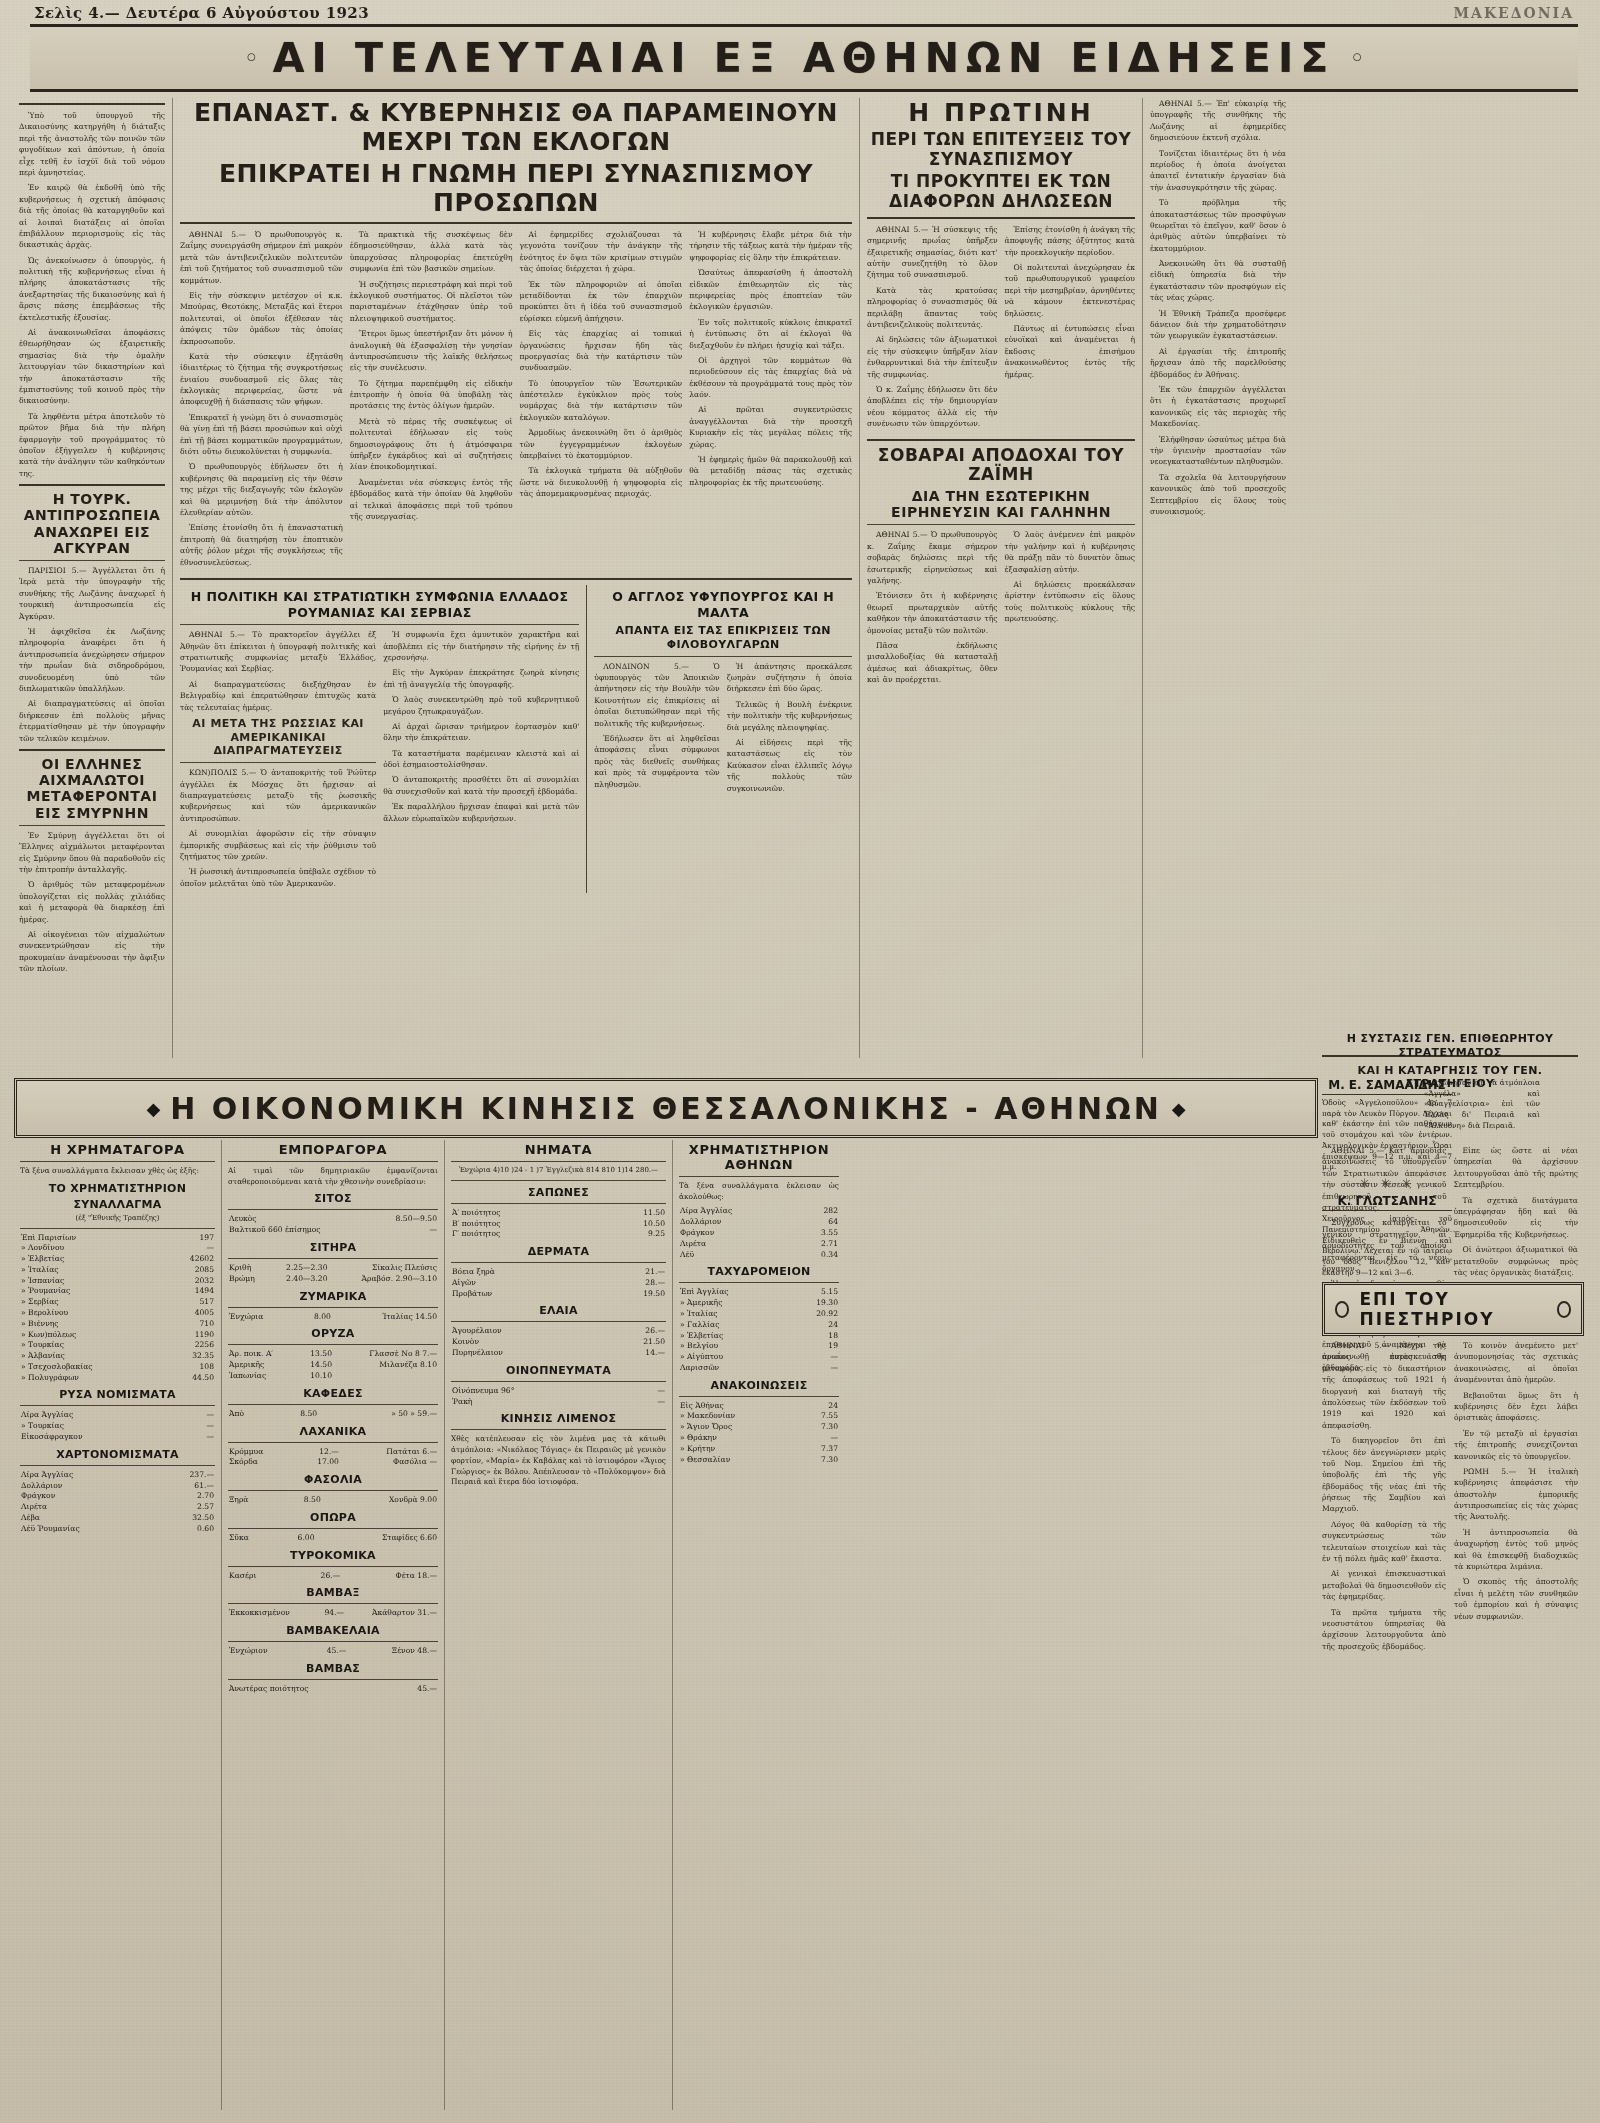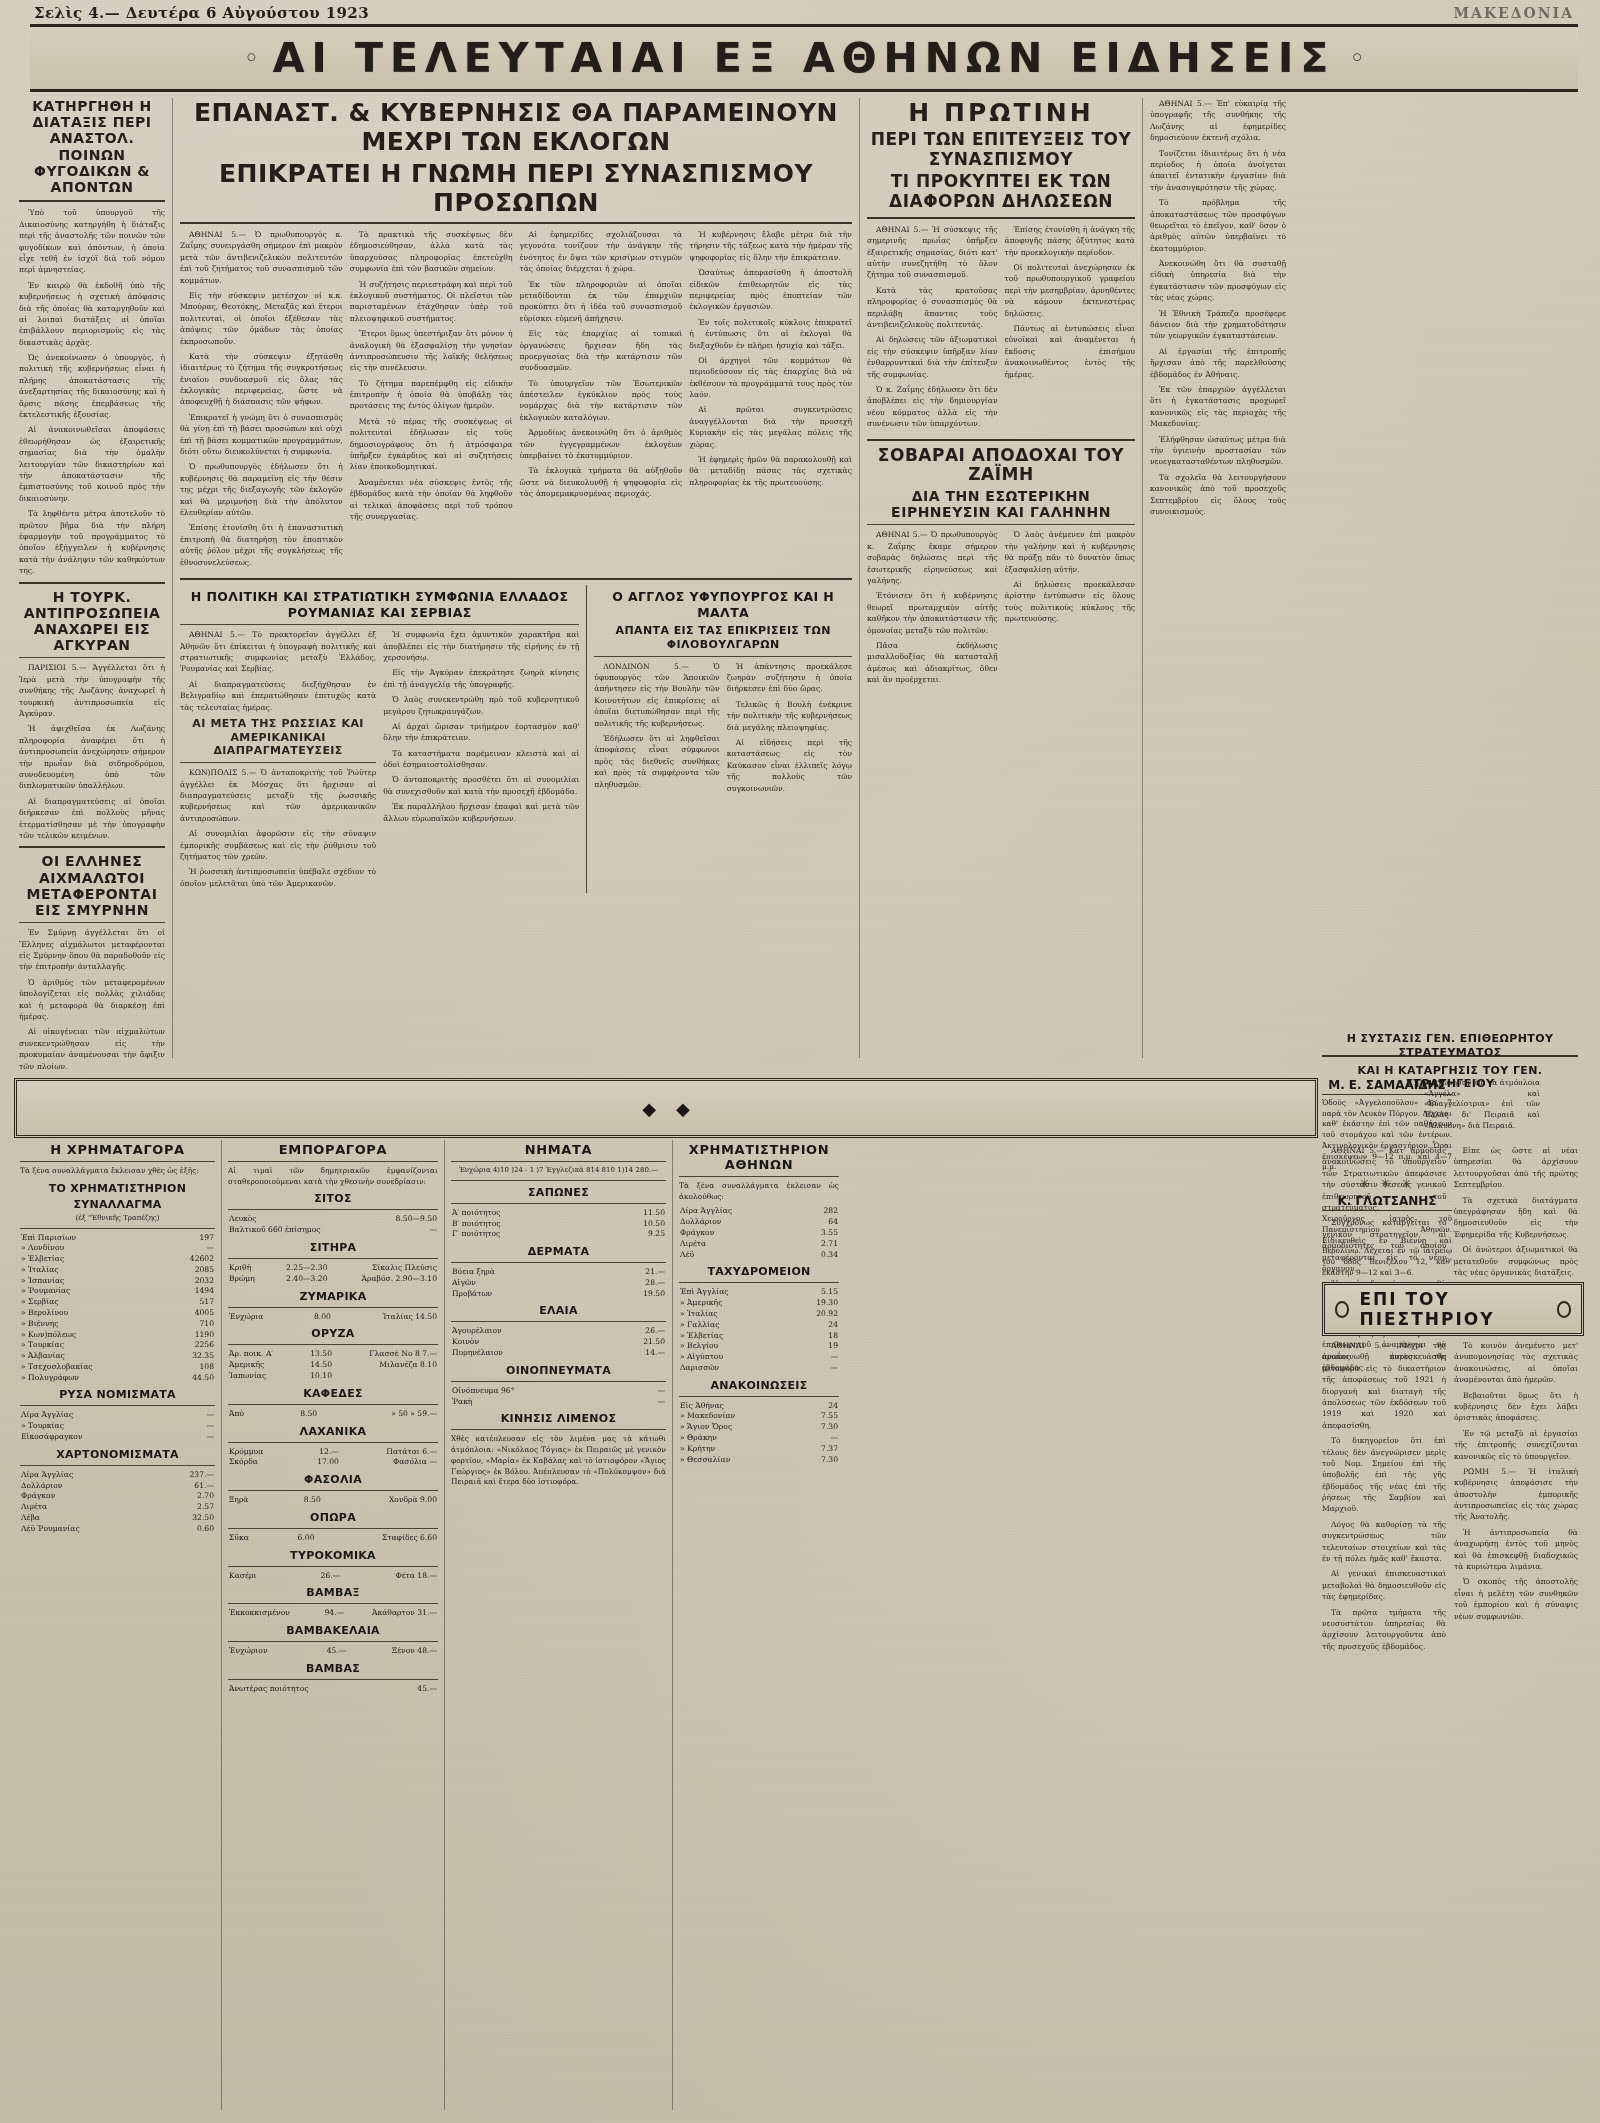--- a/index.html
+++ b/index.html
@@ -160,21 +160,20 @@
   <div class="bandeco" style="left:1552px"></div>
   <div class="banner">
     <span class="orn">◦</span>
     <span class="txt">ΑΙ ΤΕΛΕΥΤΑΙΑΙ ΕΞ ΑΘΗΝΩΝ ΕΙΔΗΣΕΙΣ</span>
     <span class="orn">◦</span>
   </div>
 
   <div class="cols">
 
     <div class="col" style="width:146px">
-      <h2 class="deck hl-sm">ΚΑΤΗΡΓΗΘΗ Η ΔΙΑΤΑΞΙΣ ΠΕΡΙ ΑΝΑΣΤΟΛ. ΠΟΙΝΩΝ ΦΥΓΟΔΙΚΩΝ &amp; ΑΠΟΝΤΩΝ</h2>
       <div class="rule"></div>
       <div class="body">
         <p>Ὑπὸ τοῦ ὑπουργοῦ τῆς Δικαιοσύνης κατηργήθη ἡ διάταξις περὶ τῆς ἀναστολῆς τῶν ποινῶν τῶν φυγοδίκων καὶ ἀπόντων, ἡ ὁποία εἶχε τεθῆ ἐν ἰσχύϊ διὰ τοῦ νόμου περὶ ἀμνηστείας.</p>
         <p>Ἐν καιρῷ θὰ ἐκδοθῆ ὑπὸ τῆς κυβερνήσεως ἡ σχετικὴ ἀπόφασις διὰ τῆς ὁποίας θὰ καταργηθοῦν καὶ αἱ λοιπαὶ διατάξεις αἱ ὁποῖαι ἐπιβάλλουν περιορισμοὺς εἰς τὰς δικαστικὰς ἀρχὰς.</p>
         <p>Ὡς ἀνεκοίνωσεν ὁ ὑπουργὸς, ἡ πολιτικὴ τῆς κυβερνήσεως εἶναι ἡ πλήρης ἀποκατάστασις τῆς ἀνεξαρτησίας τῆς δικαιοσύνης καὶ ἡ ἄρσις πάσης ἐπεμβάσεως τῆς ἐκτελεστικῆς ἐξουσίας.</p>
         <p>Αἱ ἀνακοινωθεῖσαι ἀποφάσεις ἐθεωρήθησαν ὡς ἐξαιρετικῆς σημασίας διὰ τὴν ὁμαλὴν λειτουργίαν τῶν δικαστηρίων καὶ τὴν ἀποκατάστασιν τῆς ἐμπιστοσύνης τοῦ κοινοῦ πρὸς τὴν δικαιοσύνην.</p>
         <p>Τὰ ληφθέντα μέτρα ἀποτελοῦν τὸ πρῶτον βῆμα διὰ τὴν πλήρη ἐφαρμογὴν τοῦ προγράμματος τὸ ὁποῖον ἐξήγγειλεν ἡ κυβέρνησις κατὰ τὴν ἀνάληψιν τῶν καθηκόντων της.</p>
       </div>
       <div class="rule"></div>
       <h2 class="deck hl-sm">Η ΤΟΥΡΚ. ΑΝΤΙΠΡΟΣΩΠΕΙΑ ΑΝΑΧΩΡΕΙ ΕΙΣ ΑΓΚΥΡΑΝ</h2>
@@ -331,20 +330,21 @@
         <p>Αἱ ἐργασίαι τῆς ἐπιτροπῆς ἤρχισαν ἀπὸ τῆς παρελθούσης ἑβδομάδος ἐν Ἀθήναις.</p>
         <p>Ἐκ τῶν ἐπαρχιῶν ἀγγέλλεται ὅτι ἡ ἐγκατάστασις προχωρεῖ κανονικῶς εἰς τὰς περιοχὰς τῆς Μακεδονίας.</p>
         <p>Ἐλήφθησαν ὡσαύτως μέτρα διὰ τὴν ὑγιεινὴν προστασίαν τῶν νεοεγκατασταθέντων πληθυσμῶν.</p>
         <p>Τὰ σχολεῖα θὰ λειτουργήσουν κανονικῶς ἀπὸ τοῦ προσεχοῦς Σεπτεμβρίου εἰς ὅλους τοὺς συνοικισμούς.</p>
       </div>
     </div>
   </div>
 
   <div class="econ-banner">
     <span class="orn" style="font-size:18px;padding:0 10px">◆</span>
+    <span class="t">Η ΟΙΚΟΝΟΜΙΚΗ ΚΙΝΗΣΙΣ ΘΕΣΣΑΛΟΝΙΚΗΣ - ΑΘΗΝΩΝ</span>
     <span class="orn" style="font-size:18px;padding:0 10px">◆</span>
   </div>
 
   <div class="econ-wrap">
 
     <div class="econ-col" style="width:195px">
       <div class="econ-head">Η ΧΡΗΜΑΤΑΓΟΡΑ</div>
       <div class="rule-thin"></div>
       <div class="econ-note">Τὰ ξένα συναλλάγματα ἔκλεισαν χθὲς ὡς ἑξῆς:</div>
       <div class="econ-sub">ΤΟ ΧΡΗΜΑΤΙΣΤΗΡΙΟΝ</div>

